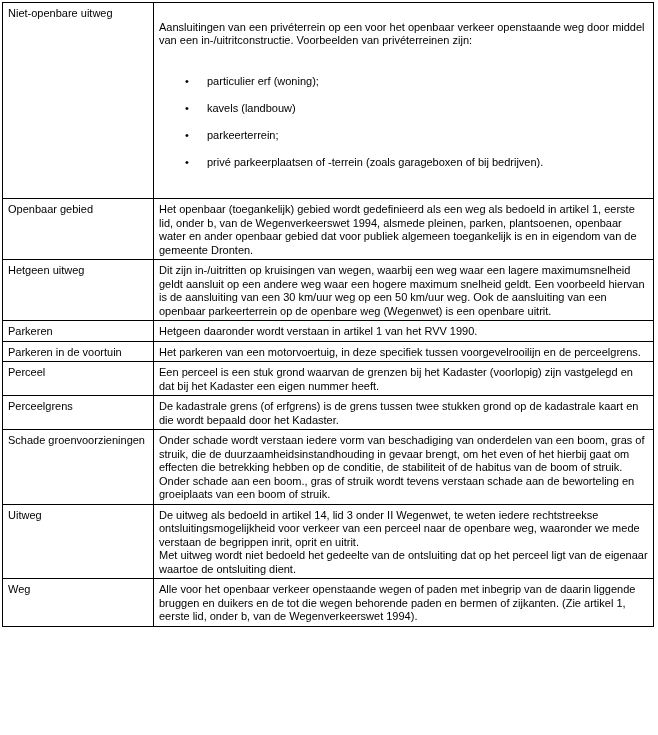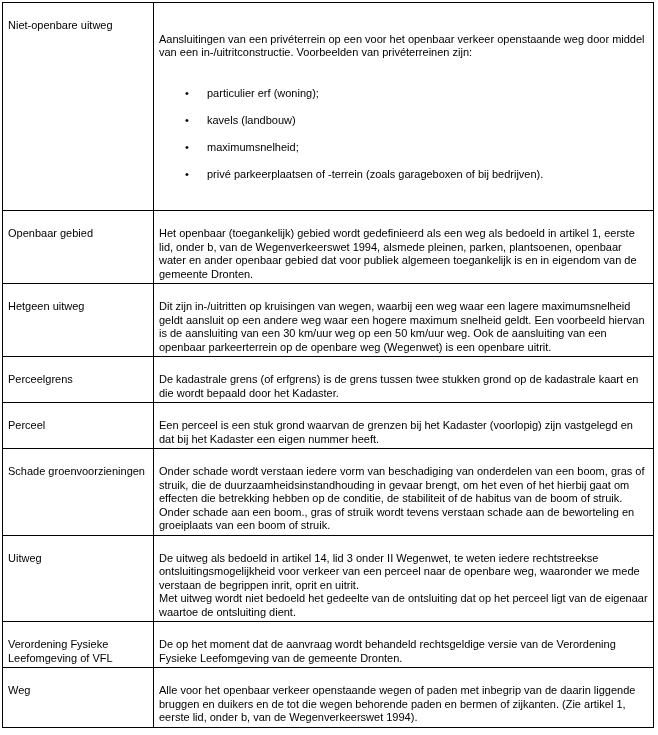--- a/index.html
+++ b/index.html
@@ -18,21 +18,21 @@
     box-sizing: border-box;
   }
   table.def-table {
     border-collapse: collapse;
     table-layout: fixed;
     width: 652px;
   }
   table.def-table td {
     border: 1px solid #000000;
     vertical-align: top;
-    padding: 16px 4px 2px 5px;
+    padding: 4px 4px 2px 5px;
     line-height: 13.5px;
   }
   td.term-col { width: 141px; }
   td.def-col  { white-space: pre-line; margin-left: 48px; }
   ul.bullets {
     margin: 0;
     padding: 0;
     list-style: none;
   }
   ul.bullets li {
@@ -53,67 +53,71 @@
 <table class="def-table">
   <tbody>
 
     <tr>
       <td class="term-col">Niet-openbare uitweg</td>
       <td class="def-col">
         <div>Aansluitingen van een privéterrein op een voor het openbaar verkeer openstaande weg door middel van een in-/uitritconstructie. Voorbeelden van privéterreinen zijn:</div>
         <ul class="bullets">
           <li>particulier erf (woning);</li>
           <li>kavels (landbouw)</li>
-          <li>maximumsnelheid;</li>
+          <li>parkeerterrein;</li>
           <li>privé parkeerplaatsen of -terrein (zoals garageboxen of bij bedrijven).</li>
         </ul>
       </td>
     </tr>
 
     <tr>
       <td class="term-col">Openbaar gebied</td>
       <td class="def-col">Het openbaar (toegankelijk) gebied wordt gedefinieerd als een weg als bedoeld in artikel 1, eerste lid, onder b, van de Wegenverkeerswet 1994, alsmede pleinen, parken, plantsoenen, openbaar water en ander openbaar gebied dat voor publiek algemeen toegankelijk is en in eigendom van de gemeente Dronten.</td>
     </tr>
 
 
     <tr>
       <td class="term-col">Hetgeen uitweg</td>
       <td class="def-col">Dit zijn in-/uitritten op kruisingen van wegen, waarbij een weg waar een lagere maximumsnelheid geldt aansluit op een andere weg waar een hogere maximum snelheid geldt. Een voorbeeld hiervan is de aansluiting van een 30 km/uur weg op een 50 km/uur weg. Ook de aansluiting van een openbaar parkeerterrein op de openbare weg (Wegenwet) is een openbare uitrit.</td>
     </tr>
 
-
+    <tr>
+      <td class="term-col">Parkeren</td>
+      <td class="def-col">Hetgeen daaronder wordt verstaan in artikel 1 van het RVV 1990.</td>
+    </tr>
 
     <tr>
-      <td class="term-col">Perceelgrens</td>
-      <td class="def-col">De kadastrale grens (of erfgrens) is de grens tussen twee stukken grond op de kadastrale kaart en die wordt bepaald door het Kadaster.</td>
+      <td class="term-col">Parkeren in de voortuin</td>
+      <td class="def-col">Het parkeren van een motorvoertuig, in deze specifiek tussen voorgevelrooilijn en de perceelgrens.</td>
     </tr>
 
     <tr>
       <td class="term-col">Perceel</td>
       <td class="def-col">Een perceel is een stuk grond waarvan de grenzen bij het Kadaster (voorlopig) zijn vastgelegd en dat bij het Kadaster een eigen nummer heeft.</td>
+    </tr>
+
+    <tr>
+      <td class="term-col">Perceelgrens</td>
+      <td class="def-col">De kadastrale grens (of erfgrens) is de grens tussen twee stukken grond op de kadastrale kaart en die wordt bepaald door het Kadaster.</td>
     </tr>
 
     <tr>
       <td class="term-col">Schade groenvoorzieningen</td>
       <td class="def-col">Onder schade wordt verstaan iedere vorm van beschadiging van onderdelen van een boom, gras of struik, die de duurzaamheidsinstandhouding in gevaar brengt, om het even of het hierbij gaat om effecten die betrekking hebben op de conditie, de stabiliteit of de habitus van de boom of struik. Onder schade aan een boom., gras of struik wordt tevens verstaan schade aan de beworteling en groeiplaats van een boom of struik.</td>
     </tr>
 
     <tr>
       <td class="term-col">Uitweg</td>
       <td class="def-col">De uitweg als bedoeld in artikel 14, lid 3 onder II Wegenwet, te weten iedere rechtstreekse ontsluitingsmogelijkheid voor verkeer van een perceel naar de openbare weg, waaronder we mede verstaan de begrippen inrit, oprit en uitrit.
 Met uitweg wordt niet bedoeld het gedeelte van de ontsluiting dat op het perceel ligt van de eigenaar waartoe de ontsluiting dient.</td>
     </tr>
 
 
 
 
-    <tr>
-      <td class="term-col">Verordening Fysieke Leefomgeving of VFL</td>
-      <td class="def-col">De op het moment dat de aanvraag wordt behandeld rechtsgeldige versie van de Verordening Fysieke Leefomgeving van de gemeente Dronten.</td>
-    </tr>
 
     <tr>
       <td class="term-col">Weg</td>
       <td class="def-col">Alle voor het openbaar verkeer openstaande wegen of paden met inbegrip van de daarin liggende bruggen en duikers en de tot die wegen behorende paden en bermen of zijkanten. (Zie artikel 1, eerste lid, onder b, van de Wegenverkeerswet 1994).</td>
     </tr>
 
   </tbody>
 </table>
 
 </body></html>

